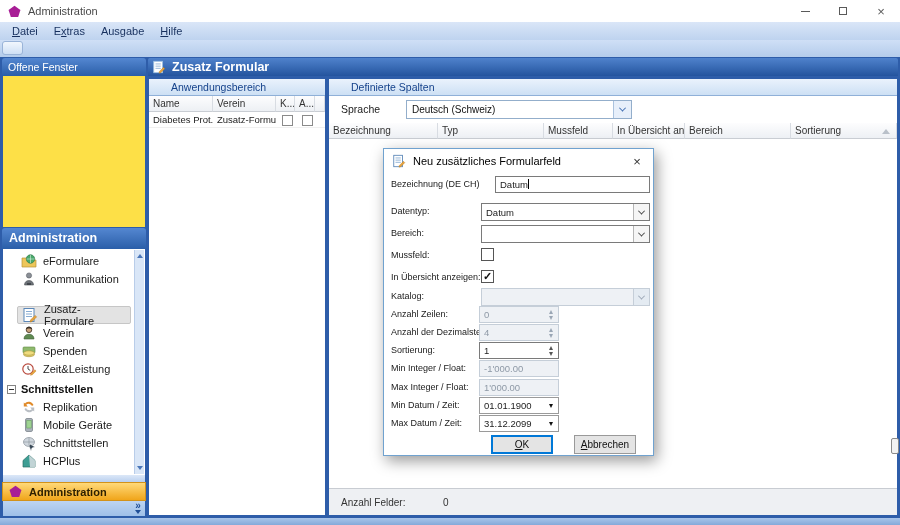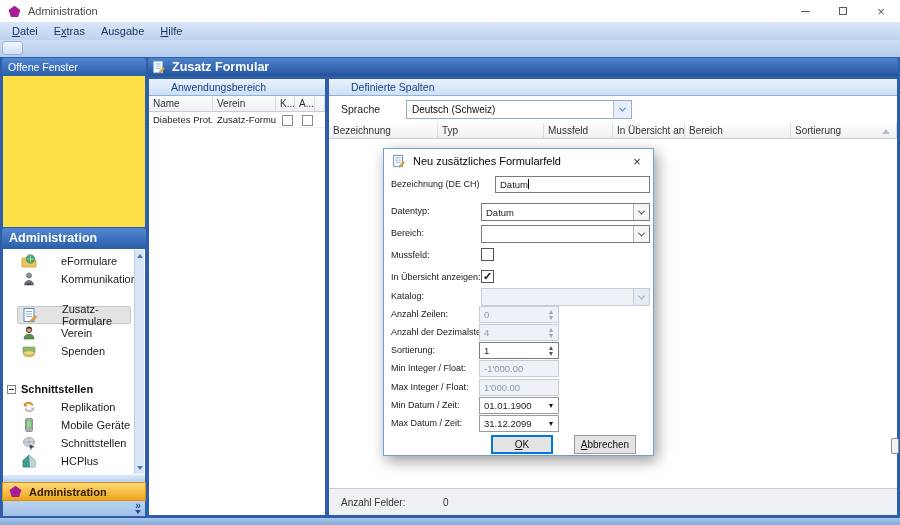--- a/index.html
+++ b/index.html
@@ -26,21 +26,21 @@
 
   #contentbg { left:0; top:57px; width:900px; height:460px; background:#2e5da9; }
   #bottom-strip { left:0; top:517px; width:900px; height:8px; background:linear-gradient(#a9c5ea,#84a9d9); border-top:1px solid #2e5da9; }
 
   
   .cap { background:linear-gradient(#5487d1,#2a5ea8); color:#fff; border-radius:3px 3px 0 0; }
   #p-open { left:2px; top:58px; width:144px; height:170px; background:#fde047; border:1px solid #2e5da9; }
   #p-open .cap { height:18px; font-size:10.5px; line-height:18px; padding-left:6px; margin:-1px -1px 0 -1px; }
   #admin-cap { left:2px; top:228px; width:144px; height:21px; font-size:12.5px; font-weight:bold; line-height:21px; padding-left:7px; }
   #nav { left:2px; top:249px; width:144px; height:226px; background:#fff; border-left:1px solid #2e5da9; border-right:1px solid #2e5da9; overflow:hidden; }
-  .nav-item { position:absolute; left:14px; right:14px; height:18px; display:flex; align-items:center; gap:24px; padding-left:4px; font-size:11px; color:#1a1a1a; }
+  .nav-item { position:absolute; left:14px; right:14px; height:18px; display:flex; align-items:center; gap:6px; padding-left:4px; font-size:11px; color:#1a1a1a; }
   .nav-item.selected { background:#e3e3e3; border:1px solid #c6c6c6; border-radius:2px; }
   .nav-item svg { flex:0 0 auto; }
   .group-hdr { position:absolute; left:4px; right:14px; height:18px; display:flex; align-items:center; gap:5px; font-size:11px; font-weight:bold; color:#111; }
   .expander { width:9px; height:9px; border:1px solid #848484; background:#fff; position:relative; }
   .expander::after { content:""; position:absolute; left:1px; right:1px; top:3px; height:1px; background:#333; }
   #nav-scroll { position:absolute; right:1px; top:1px; width:10px; height:224px; background:#d9e6f7; border-left:1px solid #b9cde9; }
   .sb-arrow { position:absolute; left:2px; width:0; height:0; border-left:3px solid transparent; border-right:3px solid transparent; }
   .sb-up { top:4px; border-bottom:4px solid #4a76b8; }
   .sb-down { bottom:4px; border-top:4px solid #4a76b8; }
   #splitter { left:2px; top:475px; width:144px; height:7px; background:linear-gradient(#dce8f8,#b9cfee); border-left:1px solid #2e5da9; border-right:1px solid #2e5da9; text-align:center; }
@@ -178,20 +178,28 @@
     <span>Verein</span>
   </div>
   <div class="nav-item" style="top:93px">
     <svg width="16" height="16" viewBox="0 0 16 16">
         <rect x="2" y="4" width="12" height="6" rx="1" fill="#8fba6e" stroke="#5e8a42" stroke-width=".6"></rect>
         <ellipse cx="8" cy="11.5" rx="5.5" ry="2.2" fill="#e3cf6b" stroke="#a8923a" stroke-width=".6"></ellipse>
         <ellipse cx="8" cy="10" rx="5.5" ry="2.2" fill="#efdc7f" stroke="#a8923a" stroke-width=".6"></ellipse>
       </svg>
     <span>Spenden</span>
   </div>
+  <div class="nav-item" style="top:111px">
+    <svg width="16" height="16" viewBox="0 0 16 16">
+        <circle cx="7" cy="8" r="5.2" fill="#fff" stroke="#b94a3e" stroke-width="1.2"></circle>
+        <path d="M7 5v3l2.2 1.4" stroke="#333" stroke-width=".9" fill="none"></path>
+        <path d="M10 12.5l3.8-3.8 1.3 1.3-3.8 3.8-1.8.5z" fill="#e8a33d" stroke="#b57718" stroke-width=".4"></path>
+      </svg>
+    <span>Zeit&amp;Leistung</span>
+  </div>
   <div class="group-hdr" style="top:131px">
     <span class="expander"></span>
     <span>Schnittstellen</span>
   </div>
   <div class="nav-item" style="top:149px">
     <svg width="16" height="16" viewBox="0 0 16 16">
         <path d="M12.5 6A5 5 0 0 0 4 4.5L2.8 3.4v4h4L5.2 5.8A3.6 3.6 0 0 1 11 7z" fill="#e08a28"></path>
         <path d="M3.5 10a5 5 0 0 0 8.5 1.5l1.2 1.1v-4h-4l1.6 1.6A3.6 3.6 0 0 1 5 9z" fill="#b9bec4"></path>
       </svg>
     <span>Replikation</span>

